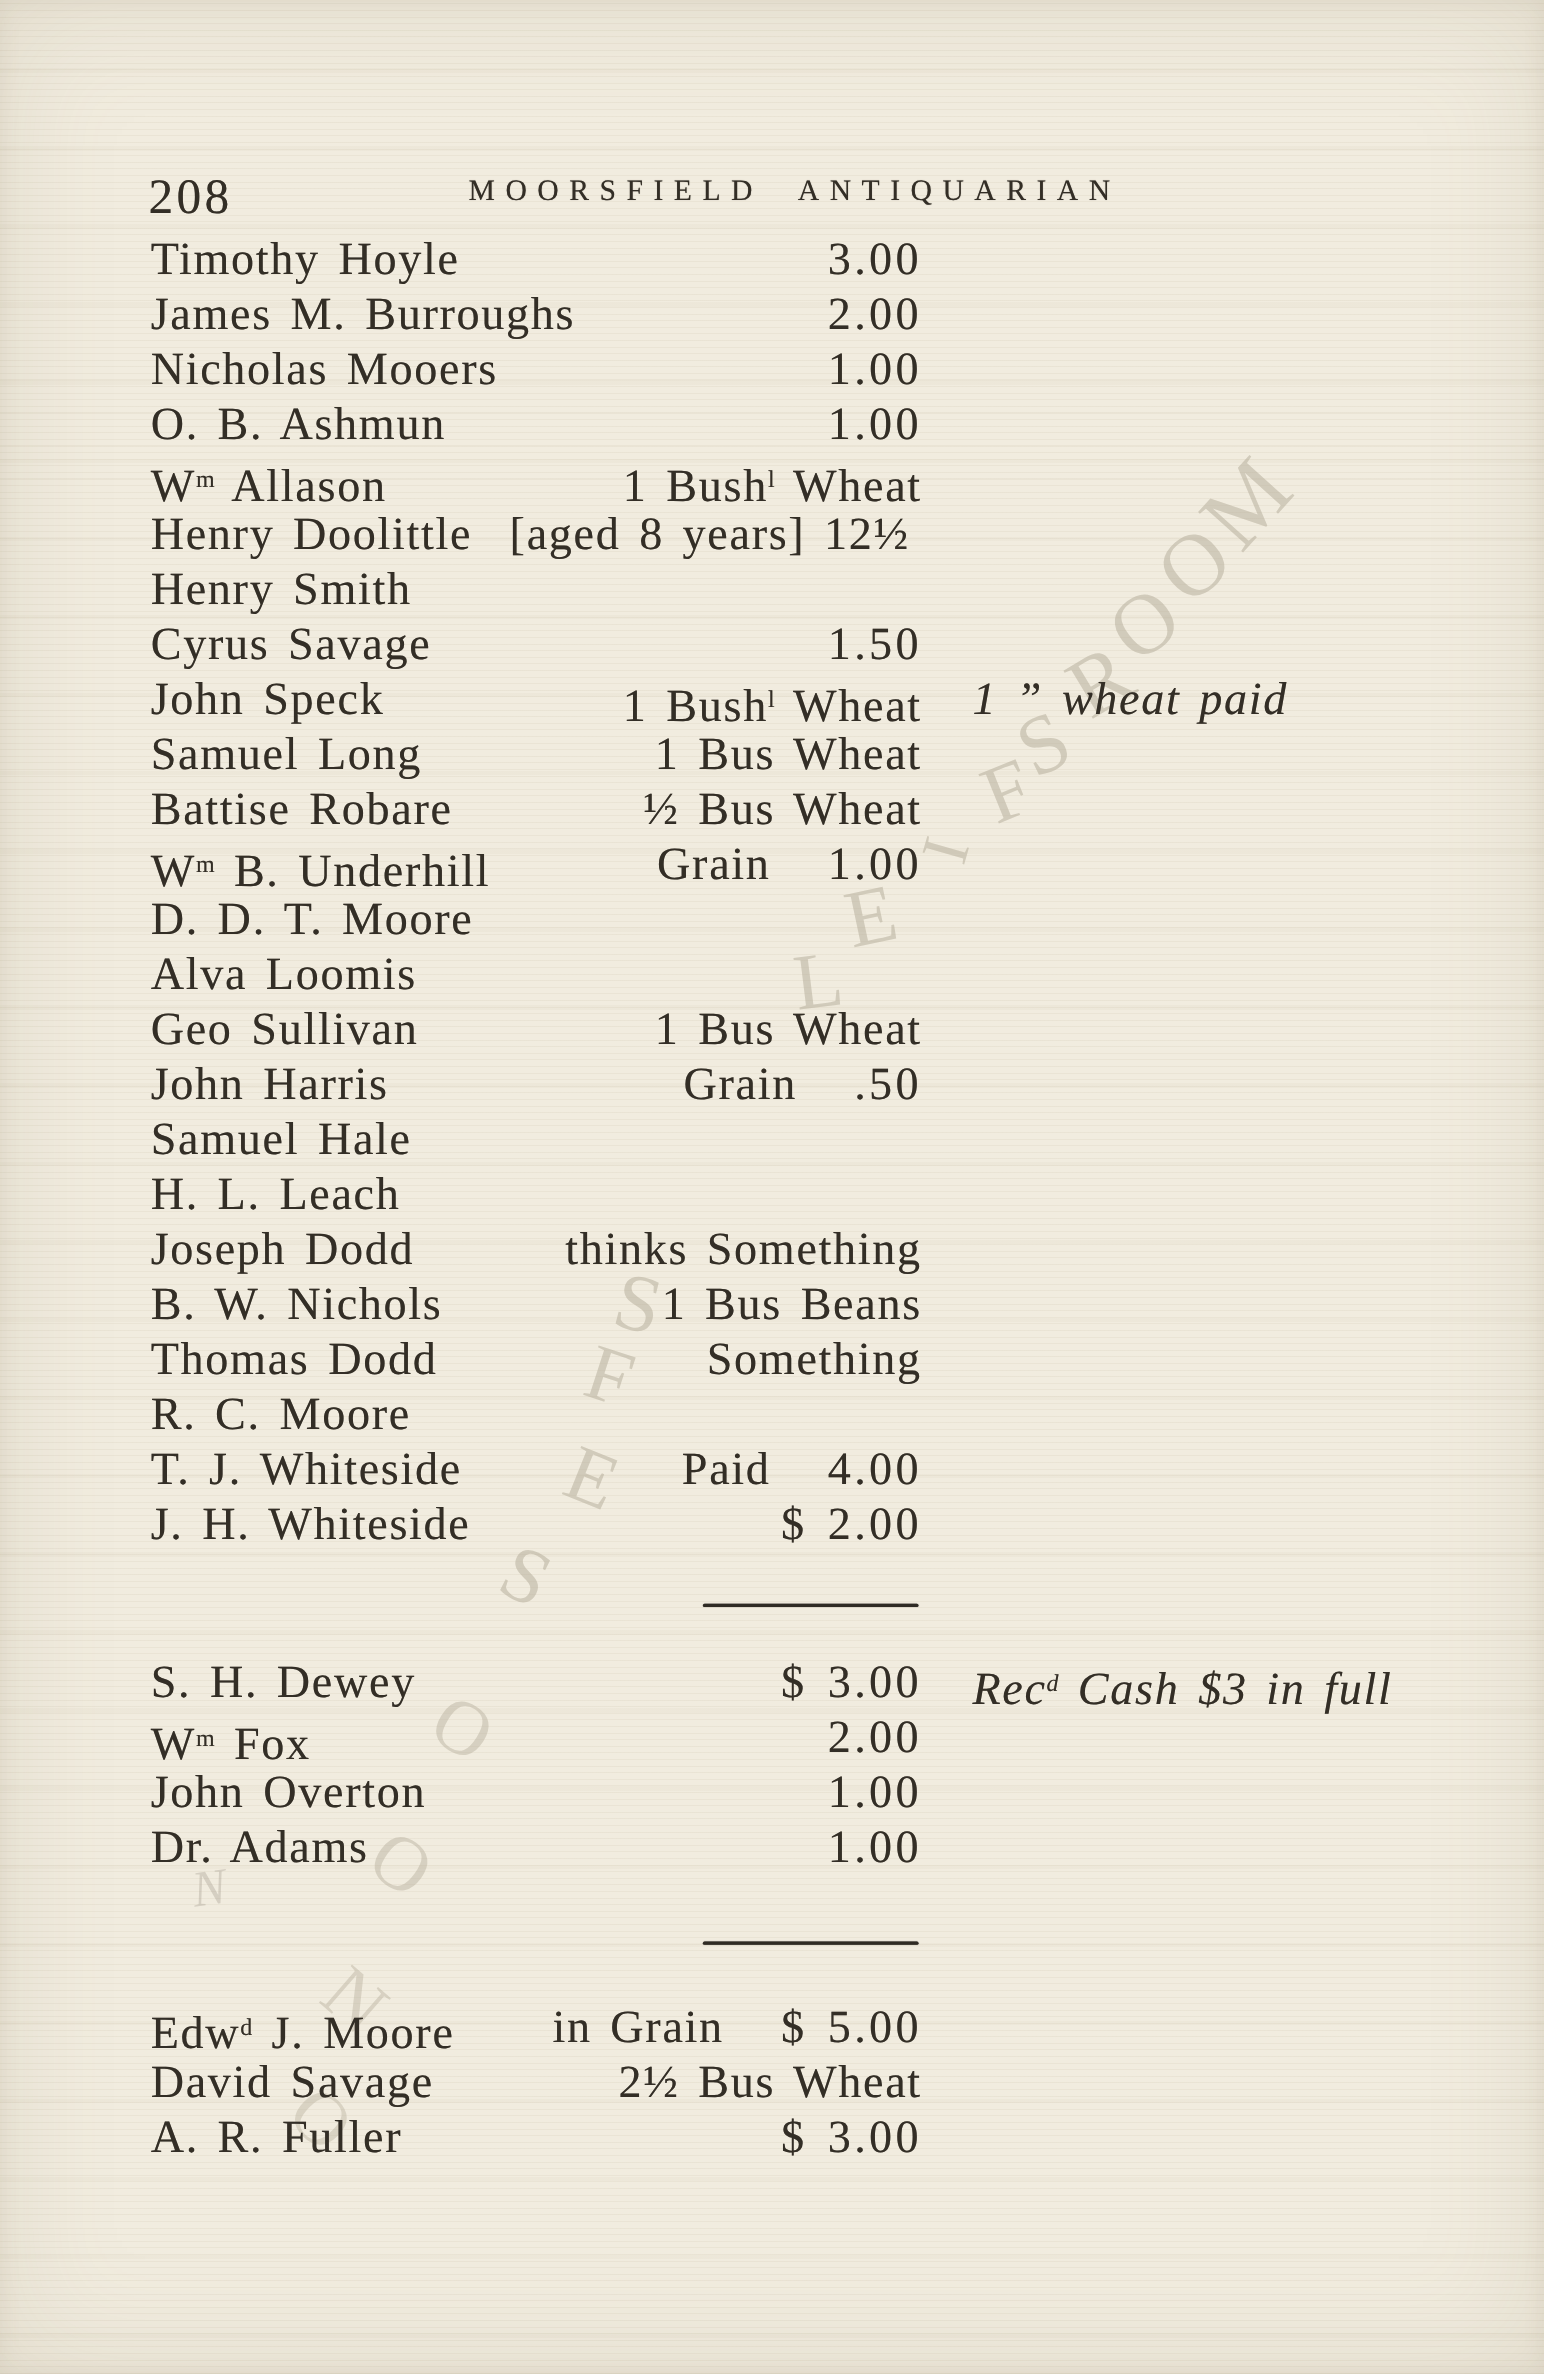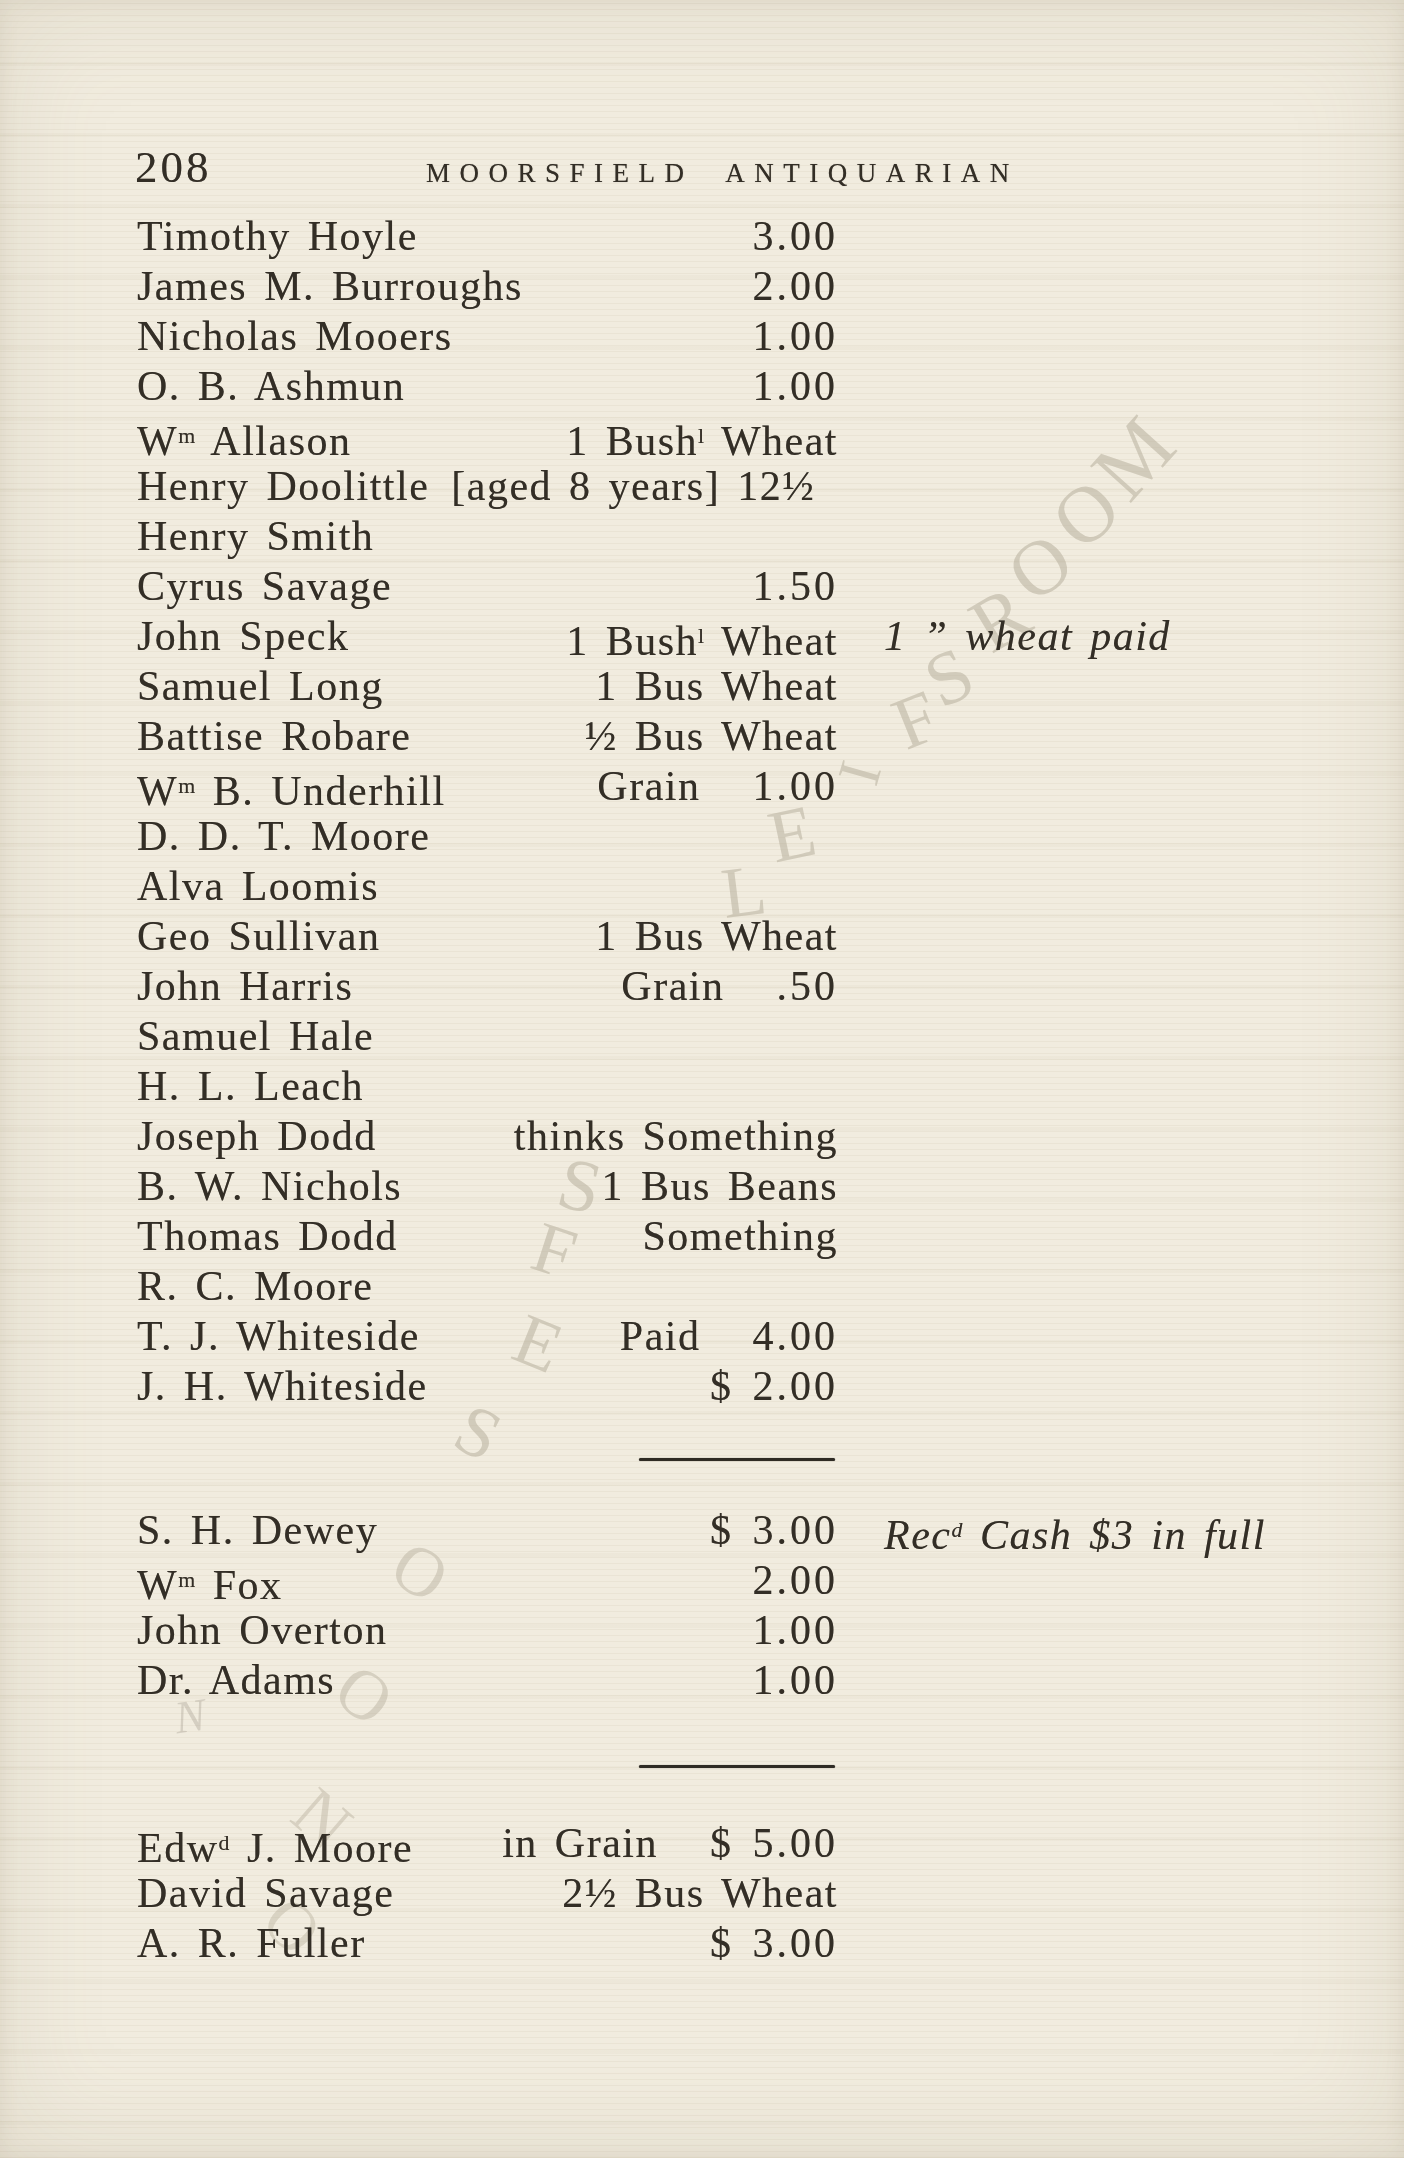--- a/index.html
+++ b/index.html
@@ -26,41 +26,41 @@
     font-size:var(--s,72px);
     color:var(--color-watermark,#b3ab98);
     opacity:var(--o,.5);
     font-family:"Liberation Serif","DejaVu Serif",serif;
   }
   .wm.pencil{font-style:italic;color:#a29a8d;}
 
   
   .header{position:absolute;top:138px;left:0;width:100%;height:58px;line-height:58px;z-index:2;}
   .pagenum{
-    position:absolute;left:135px;top:0;
+    position:absolute;left:135px;top:12px;
     font-size:45px;letter-spacing:3px;
     text-shadow:0 0 .6px rgba(51,46,38,.55);
   }
   .running-title{
     position:absolute;left:426px;top:6px;
     font-size:27px;letter-spacing:9.5px;word-spacing:17px;
     text-shadow:0 0 .7px rgba(51,46,38,.6);
     text-align:right;
   }
 
   
   .rows{position:absolute;top:211px;left:0;width:100%;z-index:2;}
   .row{
     position:relative;height:50px;line-height:50px;
     font-size:42px;letter-spacing:1.5px;word-spacing:5px;
     text-shadow:0 0 .6px rgba(51,46,38,.5);
     white-space:nowrap;
   }
   .name{position:absolute;left:137px;top:0;}
-  .after{margin-left:22px;}
+  .after{margin-left:34px;}
   .mid{position:absolute;right:566px;top:0;display:flex;gap:52px;}
   .amount{letter-spacing:3px;}
   .note{position:absolute;left:884px;top:0;font-style:italic;}
   .sup{font-size:.52em;vertical-align:.55em;letter-spacing:.5px;}
 
   .divider{
     height:3px;width:196px;margin:47px 0 44px 639px;
     background:#2f2b24;border-radius:2px;
     box-shadow:0 0 .8px rgba(47,43,36,.8);
   }

